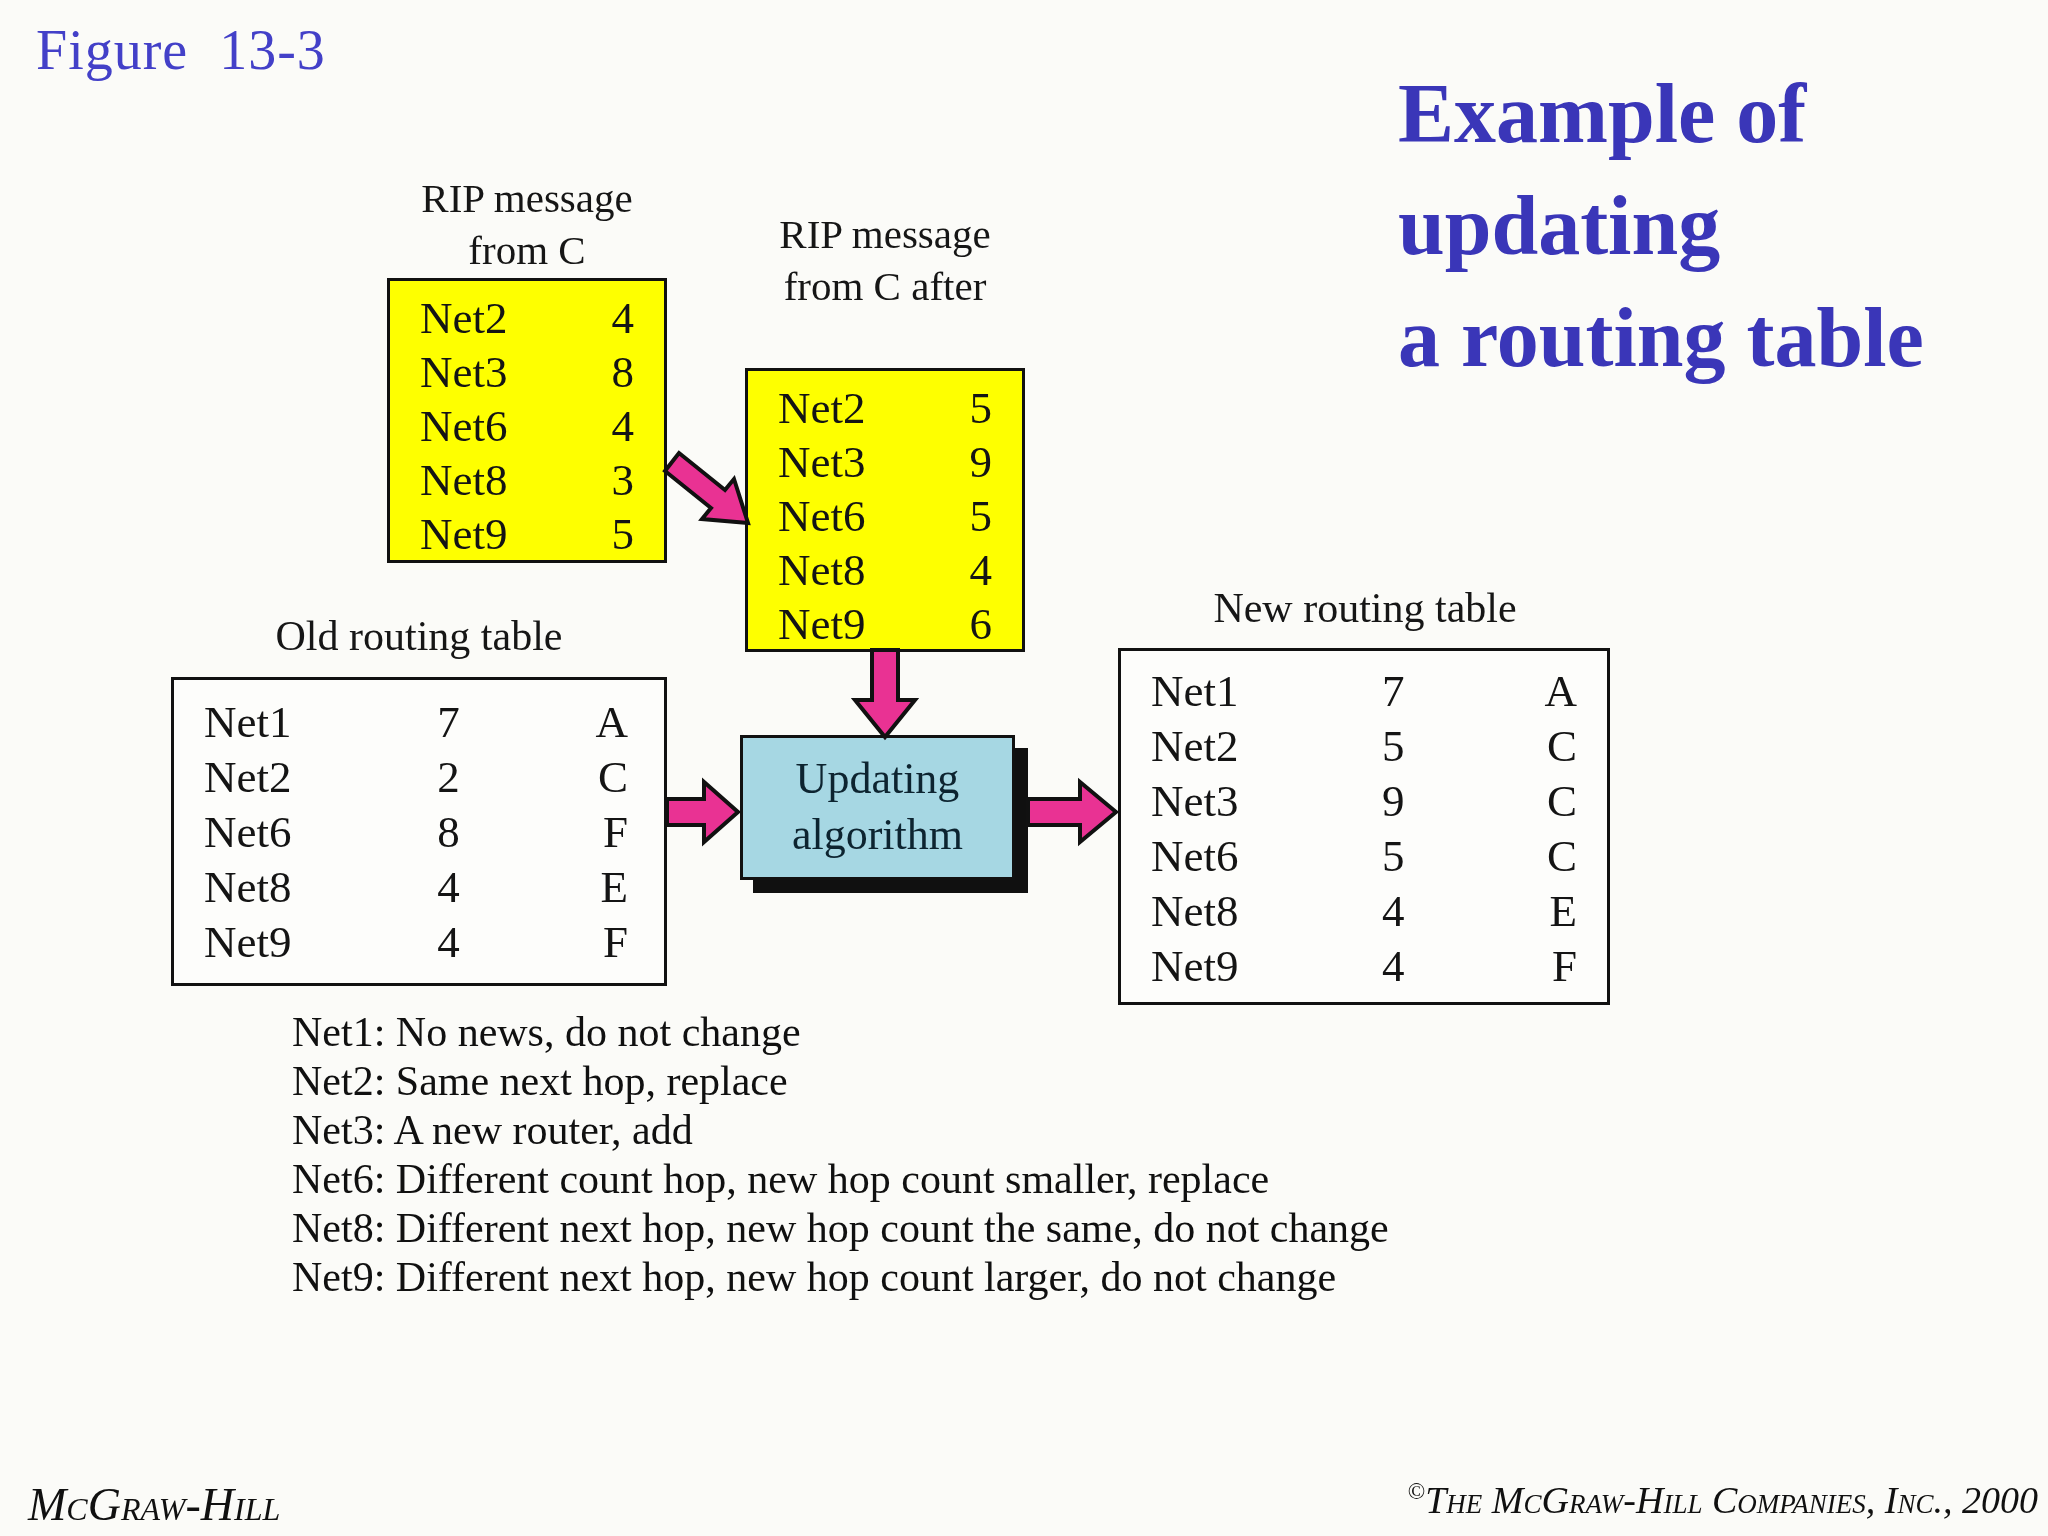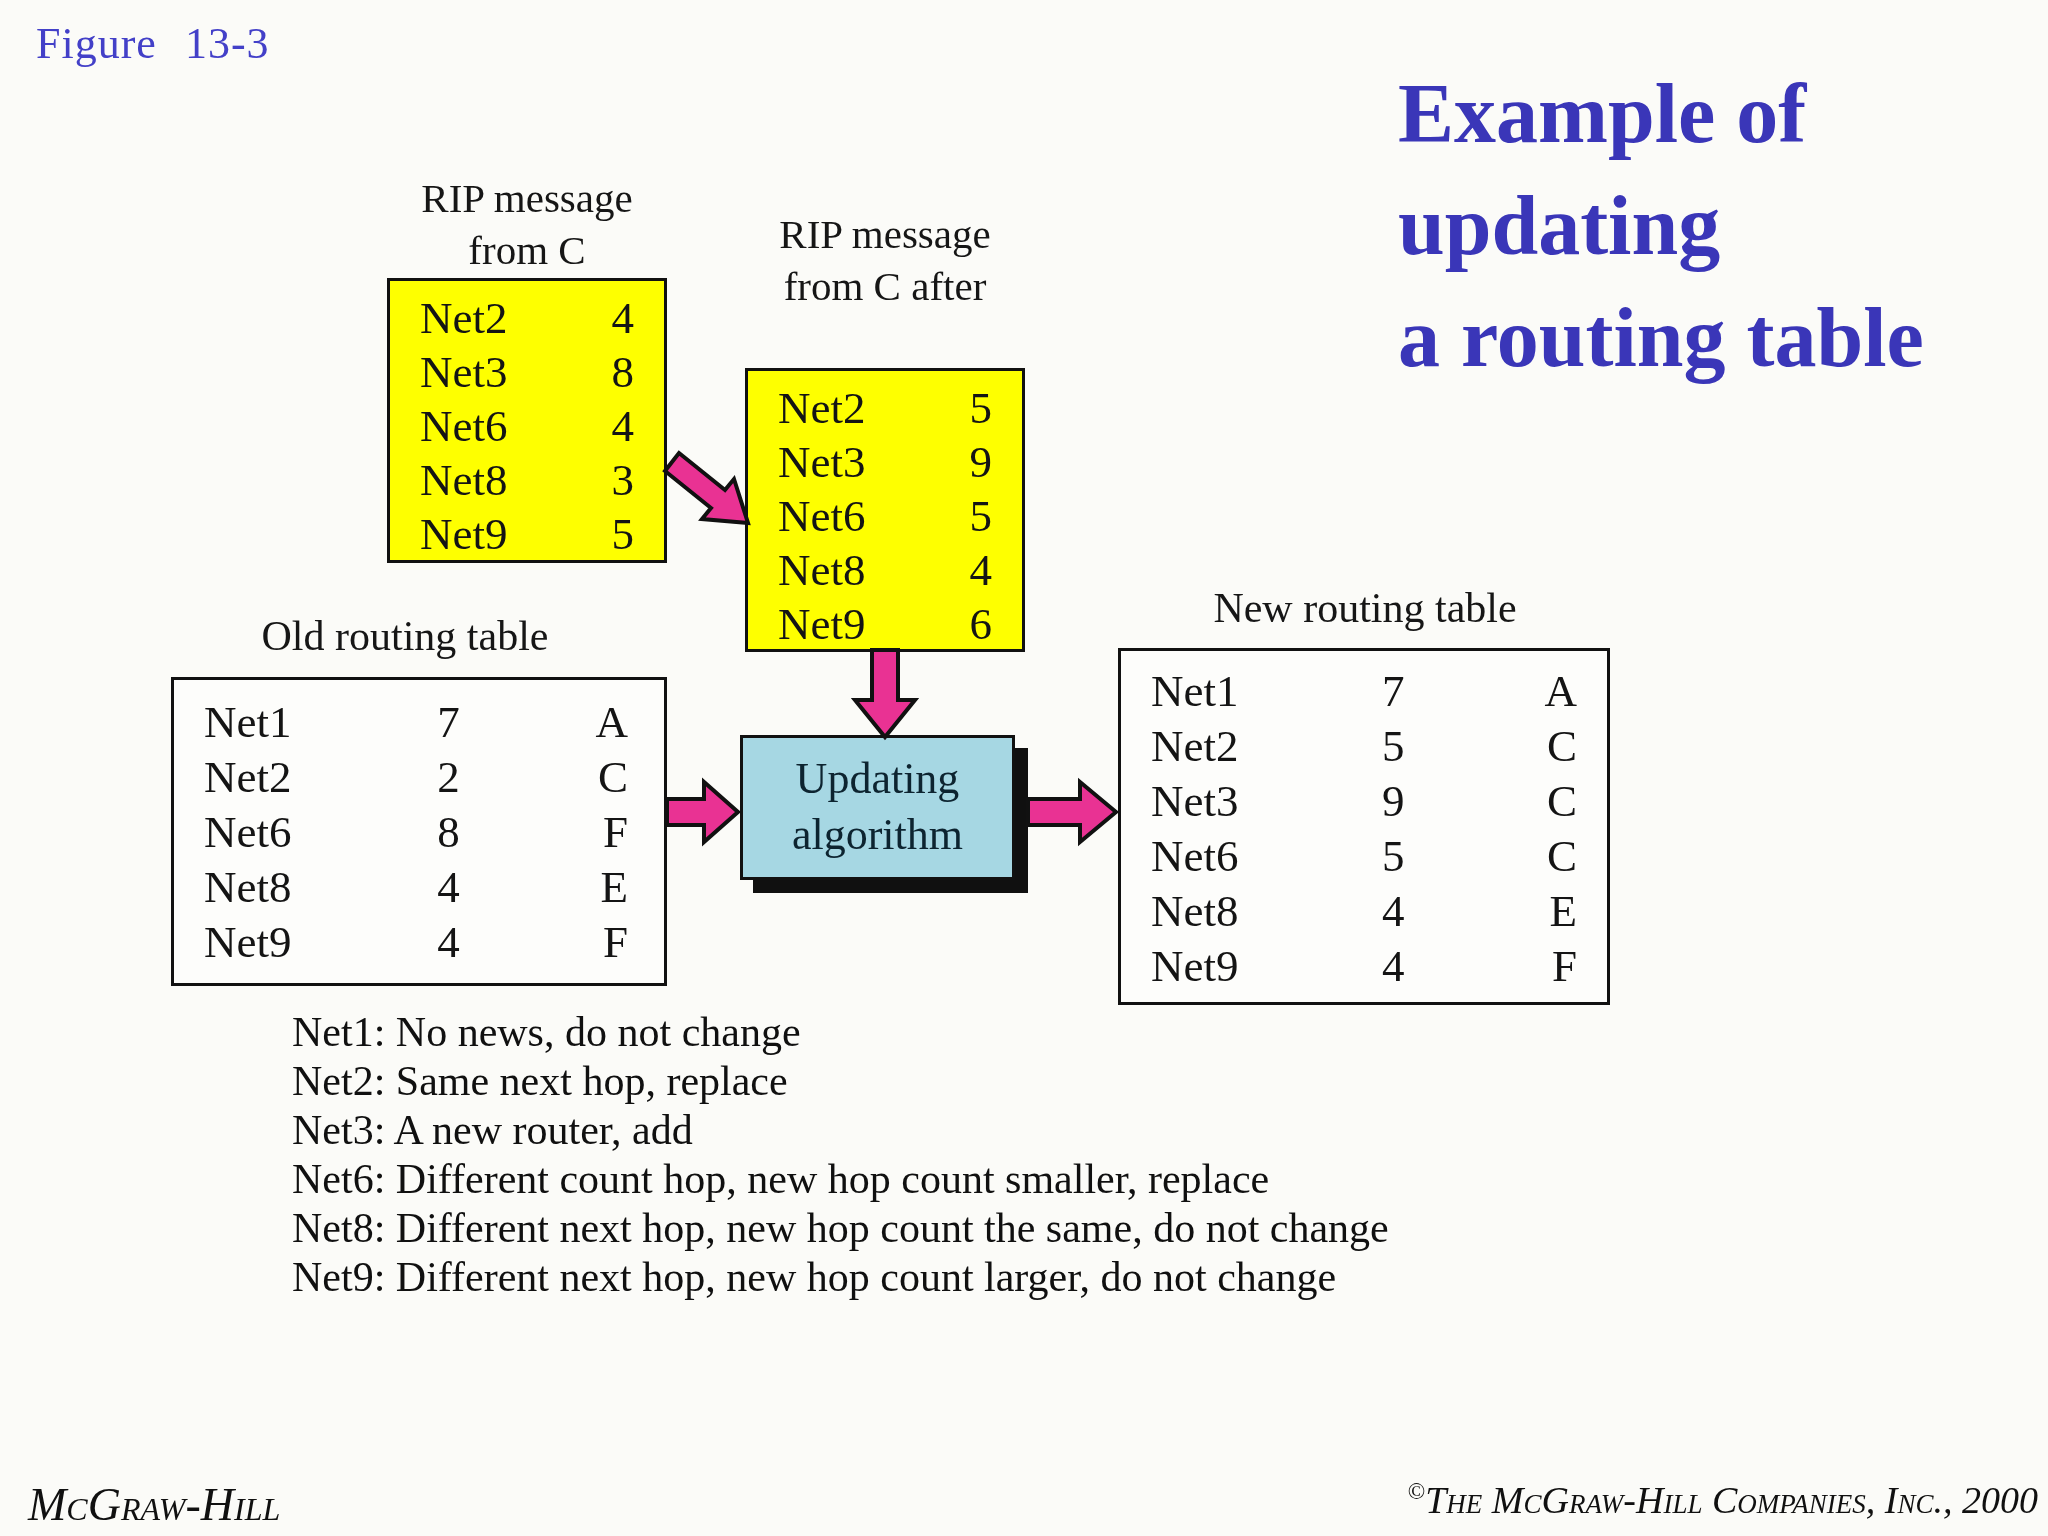--- a/index.html
+++ b/index.html
@@ -6,41 +6,41 @@
     --bg:#fbfbf8; --yellow:#feff00; --pink:#e93293; --cyan:#a6d7e3;
     --title-blue:#3a36b8; --figure-blue:#4340c8; --border:#111111;
   }
   html,body{margin:0;padding:0;}
   body{background:#888;}
   .slide{
     position:relative; width:2048px; height:1536px; background:var(--bg);
     font-family:"Liberation Serif","DejaVu Serif",serif; color:#141414; overflow:hidden;
   }
   .figure-label{
-    position:absolute; left:36px; top:18px; font-size:44px; color:var(--figure-blue);
+    position:absolute; left:36px; top:18px; font-size:56px; color:var(--figure-blue);
     word-spacing:16px; letter-spacing:1px;
   }
   .slide-title{
     position:absolute; left:1398px; top:58px; width:660px; font-size:84px; font-weight:bold;
     color:var(--title-blue); line-height:112px;
   }
   .slide-title div{white-space:nowrap;}
   .caption{position:absolute; text-align:center; font-size:41px; line-height:52px; color:#161616;}
   .caption.single{font-size:42px;}
   .tbl{
     position:absolute; border:3px solid var(--border); box-sizing:border-box; background:#fdfdfb;
   }
   .tbl.yellow{background:var(--yellow);}
   .rip1{left:387px; top:278px; width:280px; height:285px; padding-top:10px;}
   .rip2{left:745px; top:368px; width:280px; height:284px; padding-top:10px;}
   .oldtbl{left:171px; top:677px; width:496px; height:309px; padding-top:14px;}
   .newtbl{left:1118px; top:648px; width:492px; height:357px; padding-top:12px;}
   .cap-rip1{left:327px; top:172px; width:400px;}
   .cap-rip2{left:685px; top:208px; width:400px;}
-  .cap-old{left:205px; top:610px; width:400px;}
+  .cap-old{left:219px; top:610px; width:400px;}
   .cap-new{left:1165px; top:582px; width:400px;}
   .row2{
     height:54px; display:flex; justify-content:space-between; align-items:center;
     padding:0 30px; font-size:45px;
   }
   .row3{
     height:55px; display:grid; grid-template-columns:42% 28% 30%; align-items:center;
     font-size:45px;
   }
   .row3 .net{padding-left:30px;}

